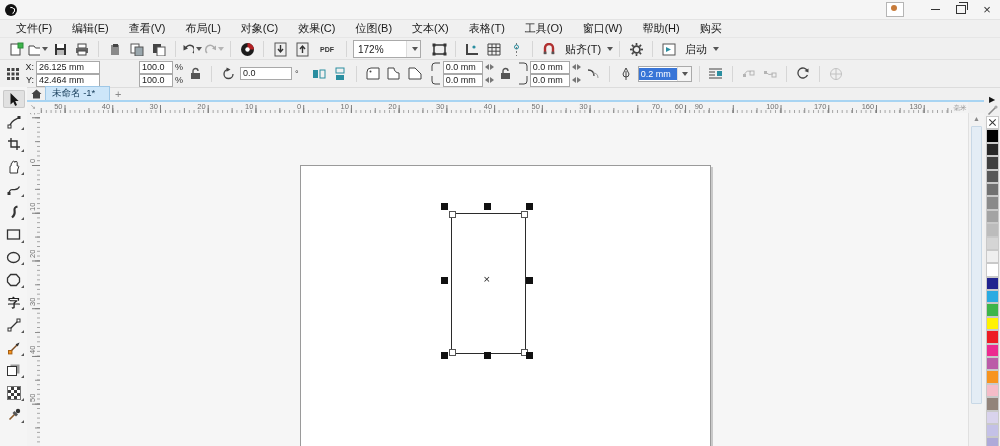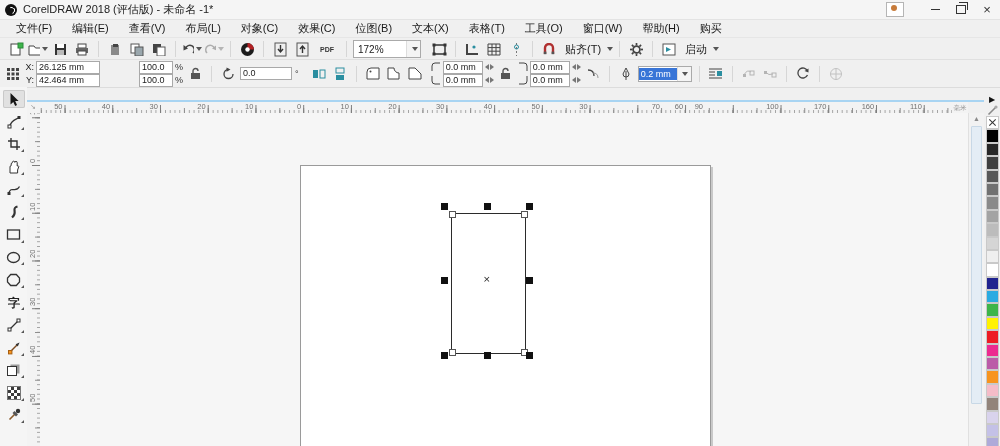--- a/index.html
+++ b/index.html
@@ -104,21 +104,20 @@
   .swatch.none::before,.swatch.none::after{content:"";position:absolute;left:1px;top:5px;width:9px;height:1px;background:#333;}
   .swatch.none::before{transform:rotate(45deg);} .swatch.none::after{transform:rotate(-45deg);}
 </style>
 </head>
 <body>
 
 <div id="app">
 
   <div class="titlebar">
     <span class="app-logo"></span>
-    <span class="title-text">CorelDRAW 2018 (评估版) - 未命名 -1*</span>
     <div class="win-controls">
       <span class="signin"></span>
       <span class="wc">
           <span class="min-g"></span>
         </span>
       <span class="wc">
           <span class="rest-g"></span>
         </span>
       <span class="wc">
           <span class="close-g">×</span>
@@ -569,20 +568,31 @@
       </span>
     <span class="tool">
       <svg class="ic" width="14" height="14">
           <line x1="2.5" y1="11.5" x2="8.5" y2="5.5" stroke="#8a5a2a" stroke-width="1.6"></line>
           <path d="M7.5 3 L11 6.5 L9 8.5 L5.5 5 Z" fill="#555"></path>
           <circle cx="11" cy="3" r="2.2" fill="#333"></circle>
         </svg>
       </span>
   </div>
 
+  <div class="tabbar">
+    <span class="home-btn">
+      <svg class="ic" width="11" height="10">
+          <path d="M5.5 0.5 L10.5 5 H9 V9.5 H2 V5 H0.5 Z" fill="#444"></path>
+        </svg>
+      </span>
+    <span class="doc-tab">
+      <span>未命名 -1*</span>
+      </span>
+    <span class="newtab-btn">+</span>
+  </div>
   <div class="tab-accent"></div>
 
   <div class="corner"></div>
   <div class="hruler">
     <div class="t minor" style="background-position: 563.2px 0px;"></div>
       <div class="t mid" style="background-position: 563.2px 0px;"></div>
       <div class="t major" style="background-position: 563.2px 0px;"></div>
     <div class="hlabels">
         <span class="rlabel" style="left: 24.47px;">50</span>
         <span class="rlabel" style="left: 72.216px;">40</span>
@@ -595,21 +605,21 @@
         <span class="rlabel" style="left: 406.438px;">30</span>
         <span class="rlabel" style="left: 454.184px;">40</span>
         <span class="rlabel" style="left: 501.93px;">50</span>
         <span class="rlabel" style="left: 549.676px;">30</span>
         <span class="rlabel" style="left: 622px;">70</span>
         <span class="rlabel" style="left: 645.168px;">60</span>
         <span class="rlabel" style="left: 665px;">90</span>
         <span class="rlabel" style="left: 740.66px;">100</span>
         <span class="rlabel" style="left: 788.406px;">170</span>
         <span class="rlabel" style="left: 836.152px;">160</span>
-        <span class="rlabel" style="left: 883.898px;">110</span>
+        <span class="rlabel" style="left: 883.898px;">130</span>
       </div>
   </div>
   <div class="units-ind">毫米</div>
   <div class="vruler">
     <div class="t minor" style="background-position: 0px 152px;"></div>
       <div class="t mid" style="background-position: 0px 152px;"></div>
       <div class="t major" style="background-position: 0px 152px;"></div>
     <div class="vlabels">
         <span class="rlabel rv" style="top: 4.254px;">10</span>
         <span class="rlabel rv" style="top: 52px;">0</span>

